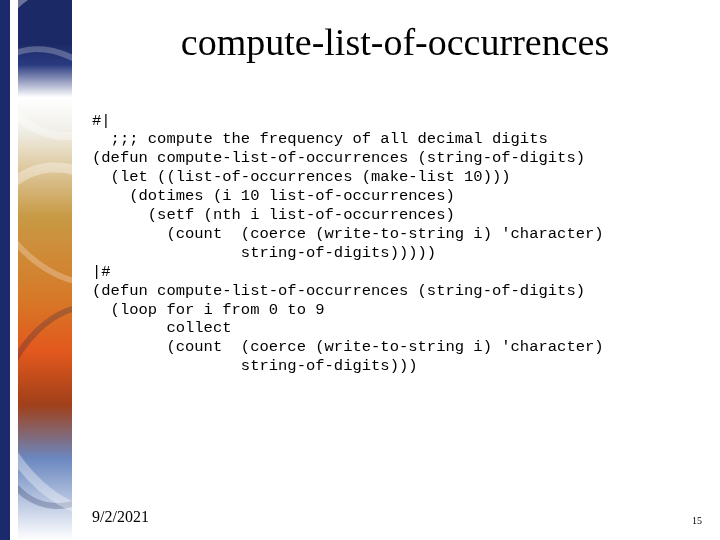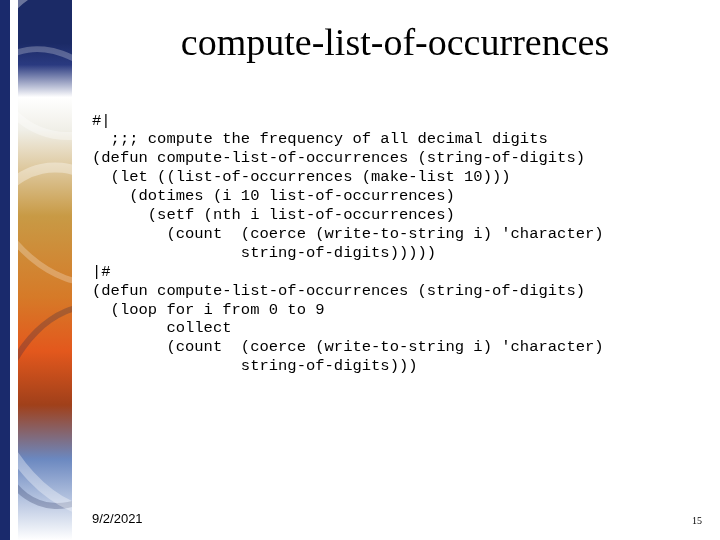--- a/index.html
+++ b/index.html
@@ -122,22 +122,22 @@
     font-family: "Courier New", Courier, monospace;
     font-size: 15.5px;
     line-height: 1.22;
     color: #000;
     white-space: pre;
   }
   .date {
     position: absolute;
     left: 92px;
     bottom: 14px;
-    font-family: Liberation Sans, sans-serif;
-    font-size: 13px;
+    font-family: Liberation Serif, serif;
+    font-size: 16px;
     color: #000;
     margin-top: 27px;
   }
   .pagenum {
     position: absolute;
     right: 18px;
     bottom: 14px;
     font-family: "Times New Roman", Times, serif;
     font-size: 10px;
     color: #000;

